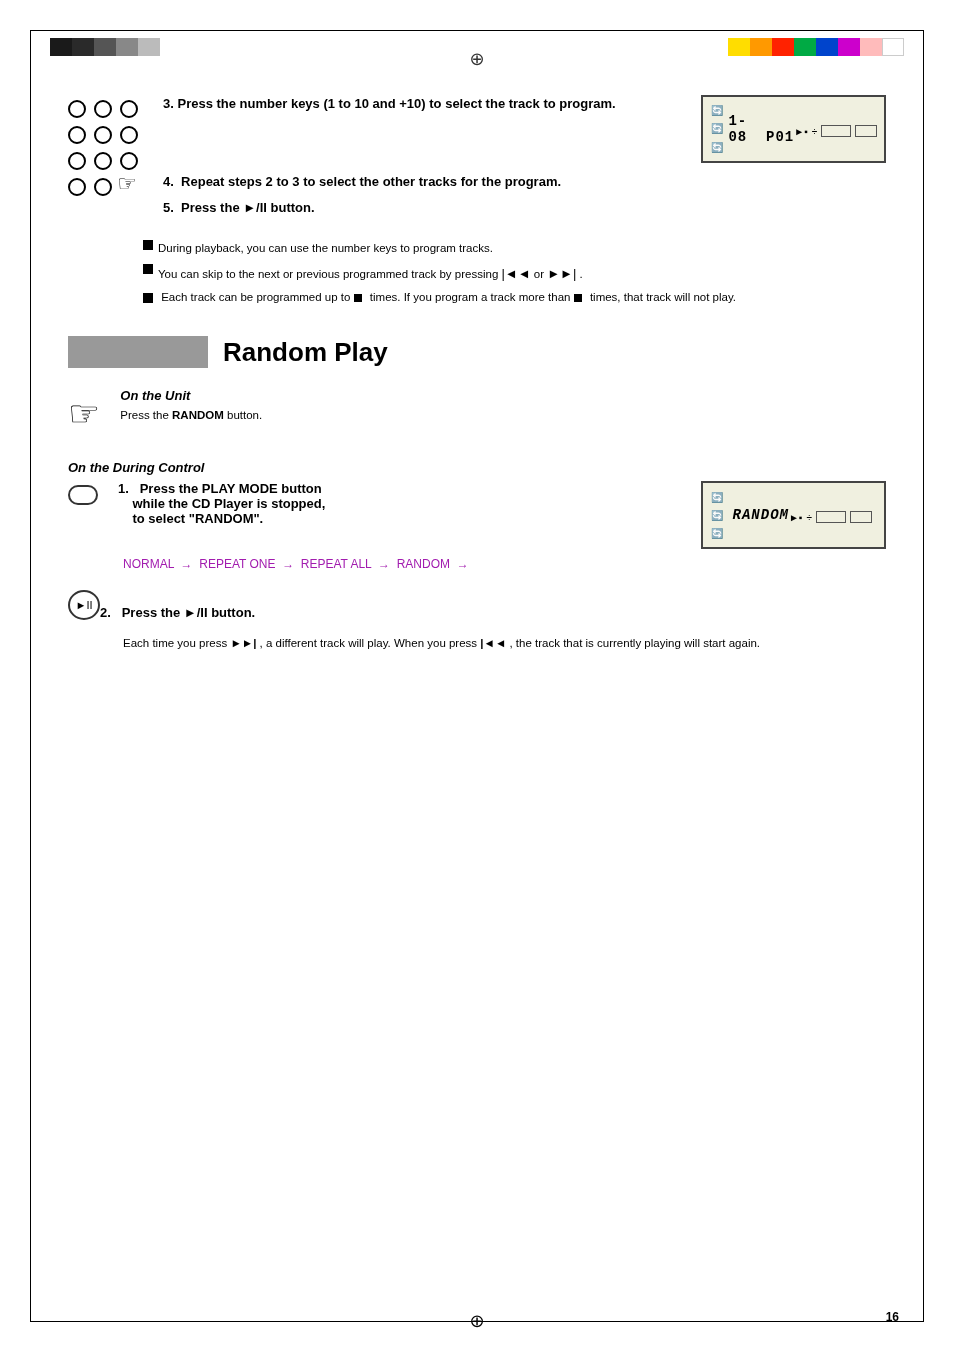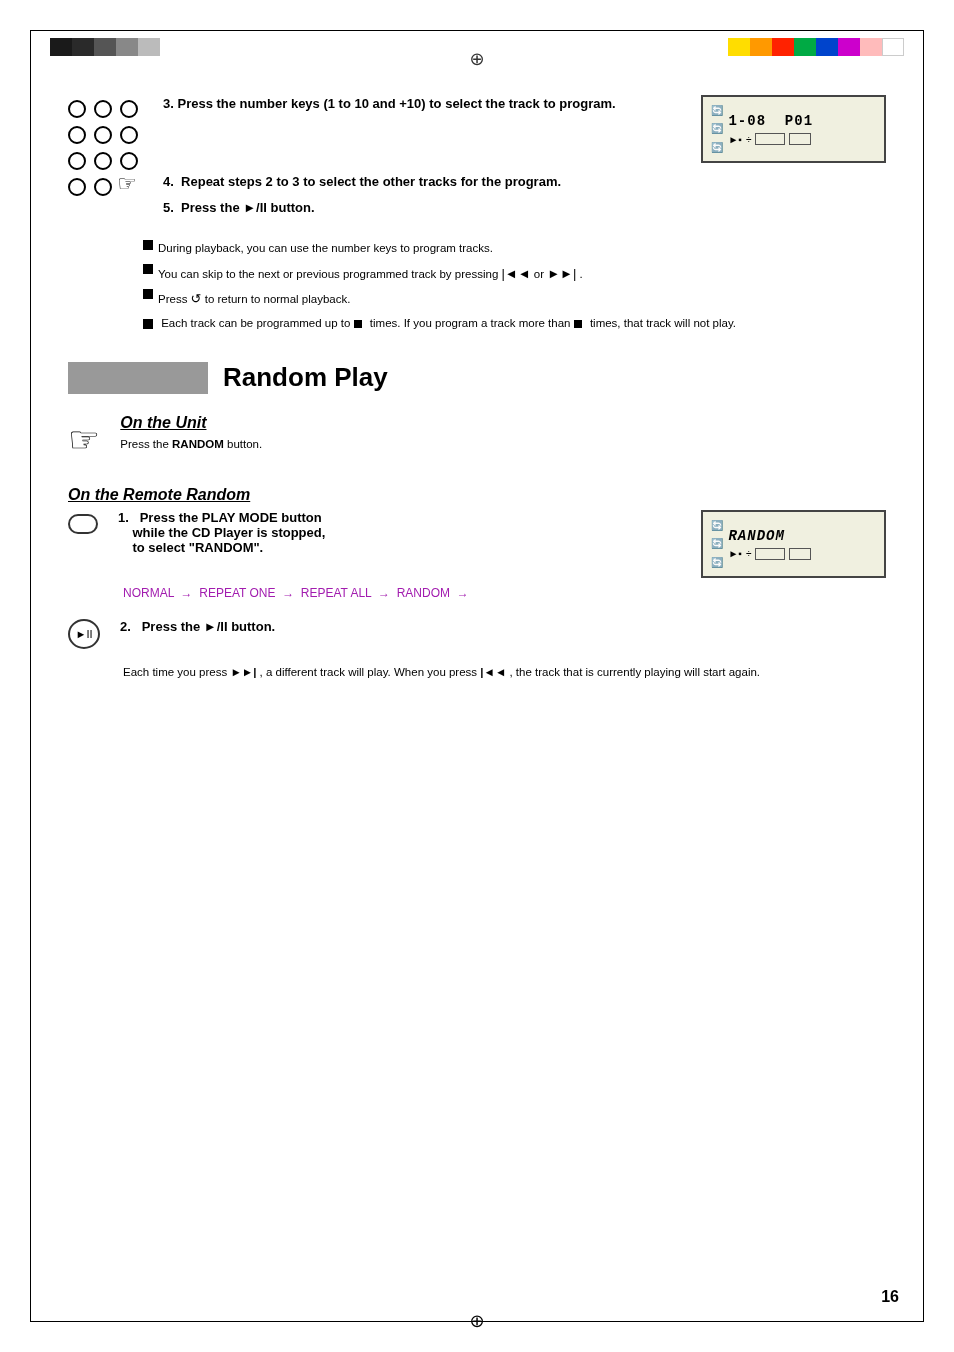--- a/index.html
+++ b/index.html
@@ -141,37 +141,36 @@
       width: 140px;
     }
     .section-title {
       font-size: 26px;
       font-weight: bold;
       margin-left: 15px;
     }
     .sub-title {
       font-style: italic;
       font-weight: bold;
-      font-size: 16px;
+      font-size: 13px;
       margin-bottom: 4px;
-      text-decoration: underline;
     }
 
     .arrow-flow {
       font-size: 12px;
       margin: 19px 0;
       color: #a21caf;
     }
 
     
     .page-number {
       position: absolute;
-      bottom: 46px;
+      bottom: 28px;
       right: 55px;
-      font-size: 16px;
+      font-size: 12px;
       font-weight: bold;
     }
 
     
     .bottom-crosshair {
       position: absolute;
       bottom: 20px;
       left: 50%;
       transform: translateX(-50%);
       font-size: 18px;
@@ -208,21 +207,21 @@
       font-size: 10px;
       color: #444;
       display: flex;
       align-items: center;
       gap: 2px;
     }
 
     .lcd-main {
       flex: 1;
       display: flex;
-      flex-direction: column;
+      flex-direction: row;
       justify-content: center;
     }
 
     .lcd-top-text {
       font-family: 'Courier New', monospace;
       font-size: 16px;
       font-weight: bold;
       letter-spacing: 3px;
     }
 
@@ -355,24 +354,20 @@
 
   <div style="margin-left: 75px; margin-top: 8px;">
     <div class="note-line small-text">
       <span class="note-square"></span>
       <span>During playback, you can use the number keys to program tracks.</span>
     </div>
     <div class="note-line small-text" style="margin-top:4px;">
       <span class="note-square"></span>
       <span>You can skip to the next or previous programmed track by pressing&nbsp;<span style="font-size:13px;">|◄◄</span>&nbsp;or&nbsp;<span style="font-size:13px;">►►|</span>&nbsp;.</span>
     </div>
-    <div class="note-line small-text" style="margin-top:4px;">
-      <span class="note-square"></span>
-      <span>Press <span style="font-size:13px;">↺</span> to return to normal playback.</span>
-    </div>
     <div style="display:flex; gap: 12px; margin-top:6px;">
       <div style="font-size:11.5px; flex:1; line-height:1.5;">
         <span class="note-square"></span>
         Each track can be programmed up to <span class="note-square" style="width:8px;height:8px;"></span> times. If you program a track more than <span class="note-square" style="width:8px;height:8px;"></span> times, that track will not play.
       </div>
     </div>
   </div>
 
   <div class="section-header">
     <div class="section-bar"></div>
@@ -383,21 +378,21 @@
     <div style="margin-top:5px; font-size:36px;">☞</div>
     <div>
       <div class="sub-title">On the Unit</div>
       <div class="small-text">
         Press the <span class="bold">RANDOM</span> button.
       </div>
     </div>
   </div>
 
   <div>
-    <div class="sub-title" style="margin-left:0;">On the Remote Random</div>
+    <div class="sub-title" style="margin-left:0;">On the During Control</div>
 
     <div style="display:flex; align-items:flex-start; gap:20px; margin-top:6px;">
 
       <div style="margin-top:4px;">
         <div style="width:30px; height:20px; border:2px solid #333; border-radius:10px; display:flex; align-items:center; justify-content:center;"></div>
       </div>
 
       <div style="flex:1;">
         <span class="bold">1.</span>
         <span class="bold">&nbsp; Press the <span class="bold">PLAY MODE</span> button<br>&nbsp;&nbsp;&nbsp;&nbsp;while the CD Player is stopped,<br>&nbsp;&nbsp;&nbsp;&nbsp;to select "RANDOM".</span>
@@ -418,21 +413,21 @@
             <div class="lcd-small-rect" style="width:22px;"></div>
           </div>
         </div>
       </div>
     </div>
 
     <div class="arrow-flow" style="margin-left:55px; font-size:12px; margin-top:8px;">
       NORMAL &nbsp;→&nbsp; REPEAT ONE &nbsp;→&nbsp; REPEAT ALL &nbsp;→&nbsp; RANDOM &nbsp;→
     </div>
 
-    <div style="display:flex; align-items:flex-start; gap:20px; margin-top:12px;">
+    <div style="display:flex; align-items:flex-end; margin-top:12px;">
       <div>
         <div style="width:32px; height:30px; border:2px solid #333; border-radius:50%; display:flex; align-items:center; justify-content:center; font-size:11px;">►II</div>
       </div>
       <div>
         <span class="bold">2.</span>
         <span class="bold">&nbsp; Press the <span class="bold">►/II</span> button.</span>
       </div>
     </div>
 
     <div style="margin-left:55px; margin-top:14px;">

